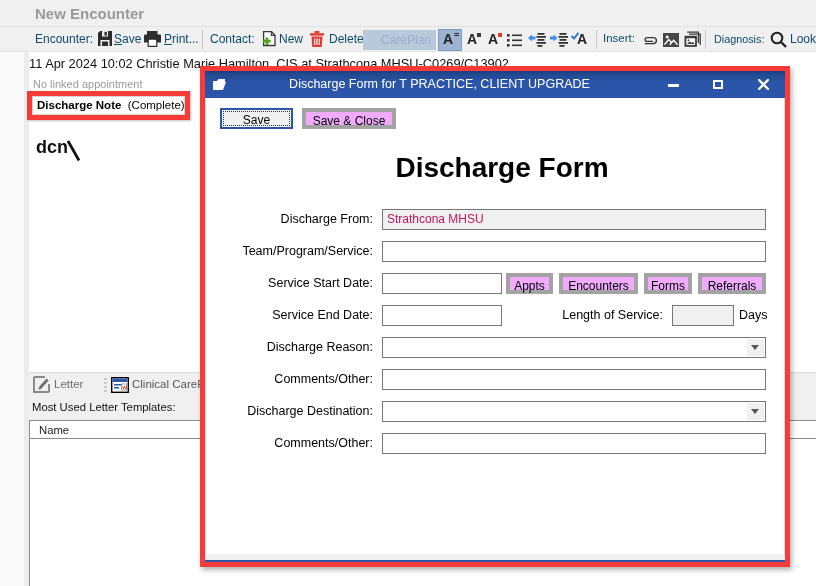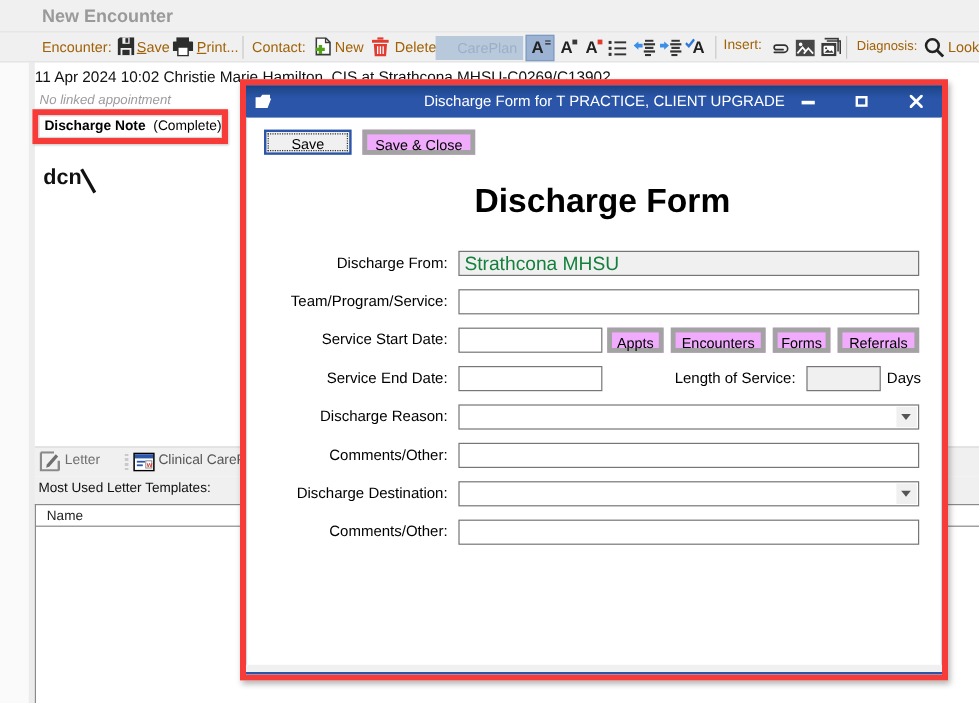--- a/index.html
+++ b/index.html
@@ -4,49 +4,49 @@
 <style>
 * { margin:0; padding:0; box-sizing:border-box; }
 html,body { width:816px; height:586px; overflow:hidden; }
 body { font-family:"Liberation Sans", sans-serif; background:#f0f0f0; position:relative; }
 
 #page { position:absolute; left:0; top:0; width:816px; height:586px; background:#fafafa; }
 #editor { position:absolute; left:29px; top:52px; width:787px; height:320px; background:#fff; }
 #titlestrip { position:absolute; left:0; top:0; width:816px; height:26px; background:#f0f0f0; }
 #newenc { position:absolute; left:35px; top:5px; font-size:15px; font-weight:bold; color:#9a9a9a; }
 #toolbar { position:absolute; left:0; top:26px; width:816px; height:26px; background:#f0f0f0; border-top:1px solid #e3e3e3; border-bottom:1px solid #e3e3e3; }
-.tbtext { position:absolute; top:5px; font-size:12px; color:#a16207; }
+.tbtext { position:absolute; top:5px; font-size:12px; color:#0c4a6e; }
 .tbsep { position:absolute; top:3px; width:1px; height:19px; background:#c9c9c9; }
 .u { text-decoration:underline; }
 #encline { position:absolute; left:29px; top:56px; font-size:12.8px; color:#111; }
-#nolink { position:absolute; left:33px; top:78px; font-size:11px; font-style:italic; color:#9b9b9b; }
+#nolink { position:absolute; left:33px; top:78px; font-size:11px; color:#9b9b9b; }
 #dnbox { position:absolute; left:27px; top:91px; width:163px; height:29px; border:5px solid #f63b38; background:#fff; box-shadow:1px 1px 2px rgba(0,0,0,0.25); }
 #dnbox .inner { position:absolute; left:0; top:0; right:0; bottom:0; border:1px solid #d6d6d6; padding:2px 0 0 4px; font-size:11.5px; color:#000; white-space:nowrap; }
 #dcn { position:absolute; left:36px; top:137px; font-size:18px; font-weight:bold; color:#111; }
 
 #toolbar2 { position:absolute; left:29px; top:372px; width:787px; height:25px; background:#f0f0f0; border-top:1px solid #dadada; }
 #mostused { position:absolute; left:29px; top:397px; width:787px; height:23px; background:#f0f0f0; }
 #mostused span { position:absolute; left:3px; top:4px; font-size:11.3px; color:#111; }
 #table { position:absolute; left:29px; top:420px; width:787px; height:166px; background:#fff; border-top:1px solid #8a8a8a; border-left:1px solid #8a8a8a; }
 #table .hdr { position:absolute; left:0; top:0; width:100%; height:18px; border-bottom:1px solid #8a8a8a; }
 #table .hdr span { position:absolute; left:9px; top:3px; font-size:11.3px; color:#222; }
 
 #dlg { position:absolute; left:200px; top:66px; width:590px; height:501px; border:5px solid #f63b38; background:#fff; box-shadow:2px 3px 5px rgba(0,0,0,0.3); }
 #dlgtitle { position:absolute; left:0; top:0; width:100%; height:27px; background:linear-gradient(to bottom,#1a3f82 0%,#20498f 12%,#2a55a8 40%); }
-#dlgtitle .txt { position:absolute; left:20px; right:131px; top:6px; text-align:right; font-size:12.5px; color:#fff; }
+#dlgtitle .txt { position:absolute; left:20px; right:131px; top:6px; text-align:center; font-size:12.5px; color:#fff; }
 #dlgbottom { position:absolute; left:0; bottom:0; width:100%; height:8px; background:#f0f0f0; border-bottom:2px solid #2a55a8; }
 
 .btn { position:absolute; background:#f0abfc; border:4px solid #a3a3a3; font-size:12px; color:#000; text-align:center; font-family:"Liberation Sans", sans-serif; }
 #btnsave { left:15px; top:37px; width:73px; height:21px; border:2px solid #2a55a8; background:#f0f0f0; }
 #btnsave .foc { position:absolute; left:1px; top:1px; right:1px; bottom:1px; border:1px dotted #333; font-size:12px; padding-top:1px; }
 #btnsaveclose { left:97px; top:37px; width:94px; height:21px; padding-top:2px; }
 #dlghead { position:absolute; left:7px; top:81px; width:580px; text-align:center; font-size:28px; font-weight:bold; color:#000; }
 .row { position:absolute; left:0; width:100%; height:21px; }
 .lbl { position:absolute; right:412px; top:3px; font-size:12.5px; color:#000; white-space:nowrap; }
-.inp { position:absolute; background:#fff; border:1px solid #767676; height:21px; font-size:16px; color:#15803d; padding:2px 4px 12px 4px; }
+.inp { position:absolute; background:#fff; border:1px solid #767676; height:21px; font-size:12px; color:#be185d; padding:2px 4px 12px 4px; }
 .combo { position:absolute; background:#fff; border:1px solid #767676; height:21px; }
 .combo .dd { position:absolute; right:1px; top:1px; width:17px; height:17px; background:#f0f0f0; }
 .combo .dd:after { content:""; position:absolute; left:4px; top:6px; border-left:4px solid transparent; border-right:4px solid transparent; border-top:5px solid #555; }
 </style>
 </head>
 <body>
 <div id="page">
   <div id="editor"></div>
   <div style="position:absolute;left:24px;top:52px;width:5px;height:534px;background:#ececec;"></div>
   <div id="titlestrip">

